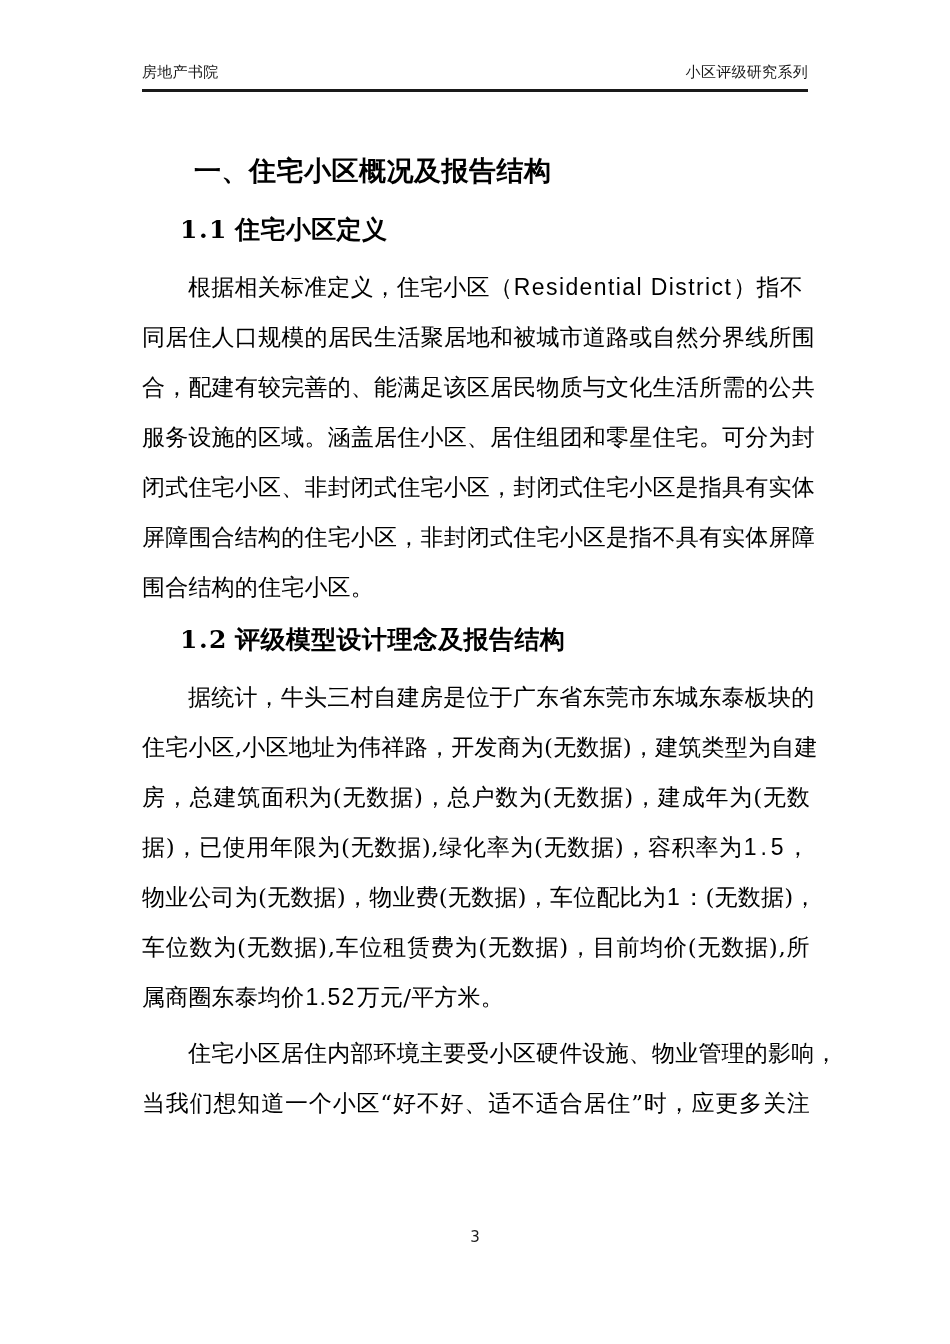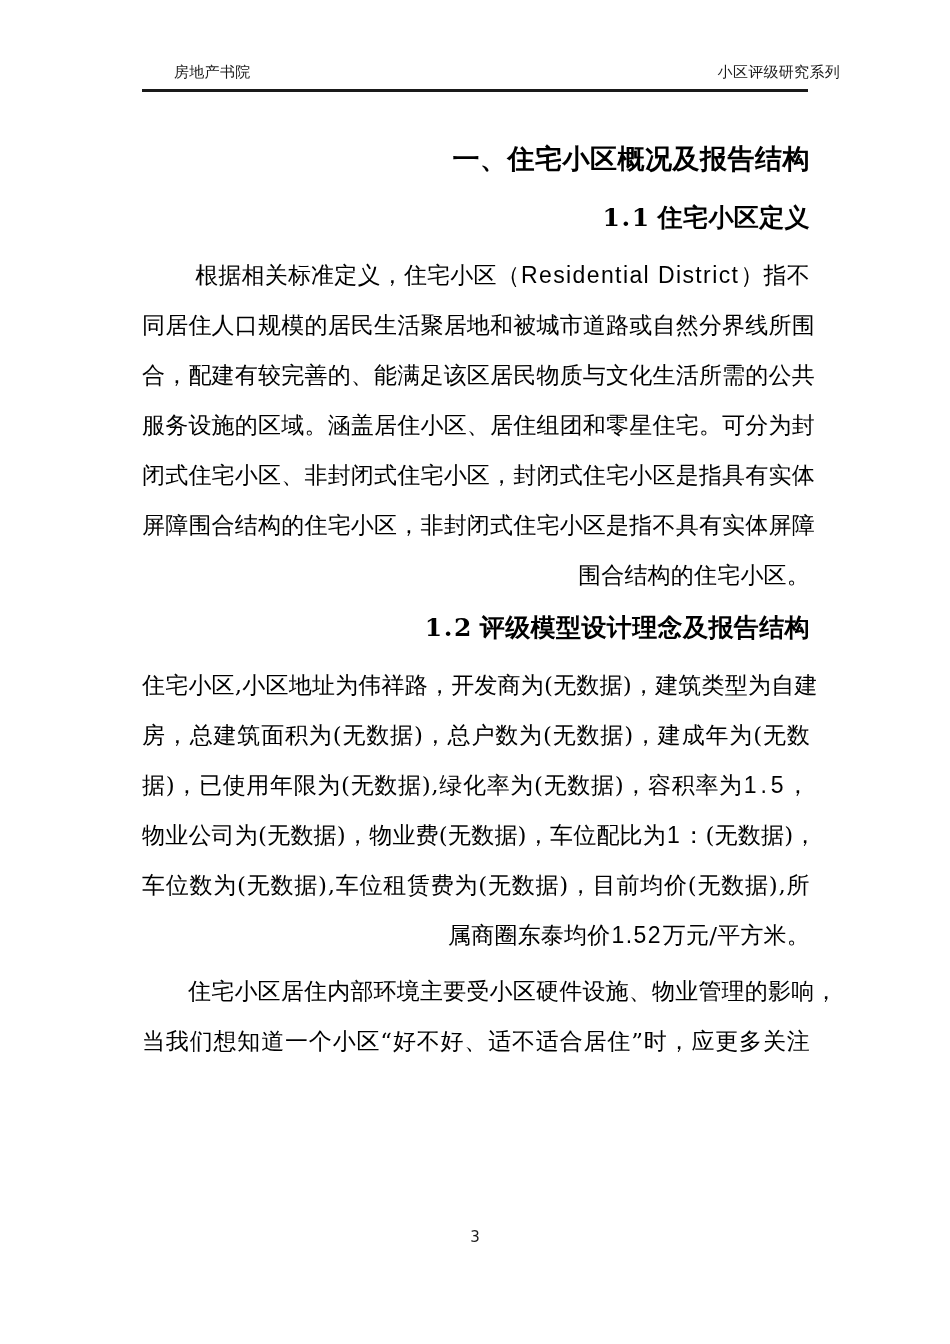--- a/index.html
+++ b/index.html
@@ -30,38 +30,36 @@
     top: 62px;
     width: 666px;
     display: flex;
     justify-content: space-between;
     align-items: flex-end;
     font-family: "DejaVu Sans", sans-serif;
     font-size: 15px;
     line-height: 20px;
     color: #1a1a1a;
     letter-spacing: 0.3px;
-    margin-left: 32px;
   }
   .header-rule {
     position: absolute;
     left: 142px;
     top: 89px;
     width: 666px;
     height: 3px;
     background: #1a1a1a;
   }
 
   
   .content {
     position: absolute;
     left: 142px;
-    top: 130px;
+    top: 142px;
     width: 668px;
-    text-align: right;
   }
 
   
   .h1 {
     font-family: "DejaVu Sans", sans-serif;
     font-weight: bold;
     font-size: 27px;
     line-height: 46px;
     margin: 6px 0 14px 52px;
     letter-spacing: 0.5px;
@@ -298,20 +296,21 @@
           <span>屏</span>
           <span>障</span>
         </div>
         <div class="line"><span>围合结构的住宅小区。</span></div>
       </div>
 
     <div class="h2">
       <span class="num">1.2</span><span>评级模型设计理念及报告结构</span>
     </div>
     <div class="para">
+        <div class="line indent"><span>据统计，牛头三村自建房是位于广东省东莞市东城东泰板块的</span></div>
         <div class="line just">
           <span>住</span>
           <span>宅</span>
           <span>小</span>
           <span>区</span>
           <span>,</span>
           <span>小</span>
           <span>区</span>
           <span>地</span>
           <span>址</span>

